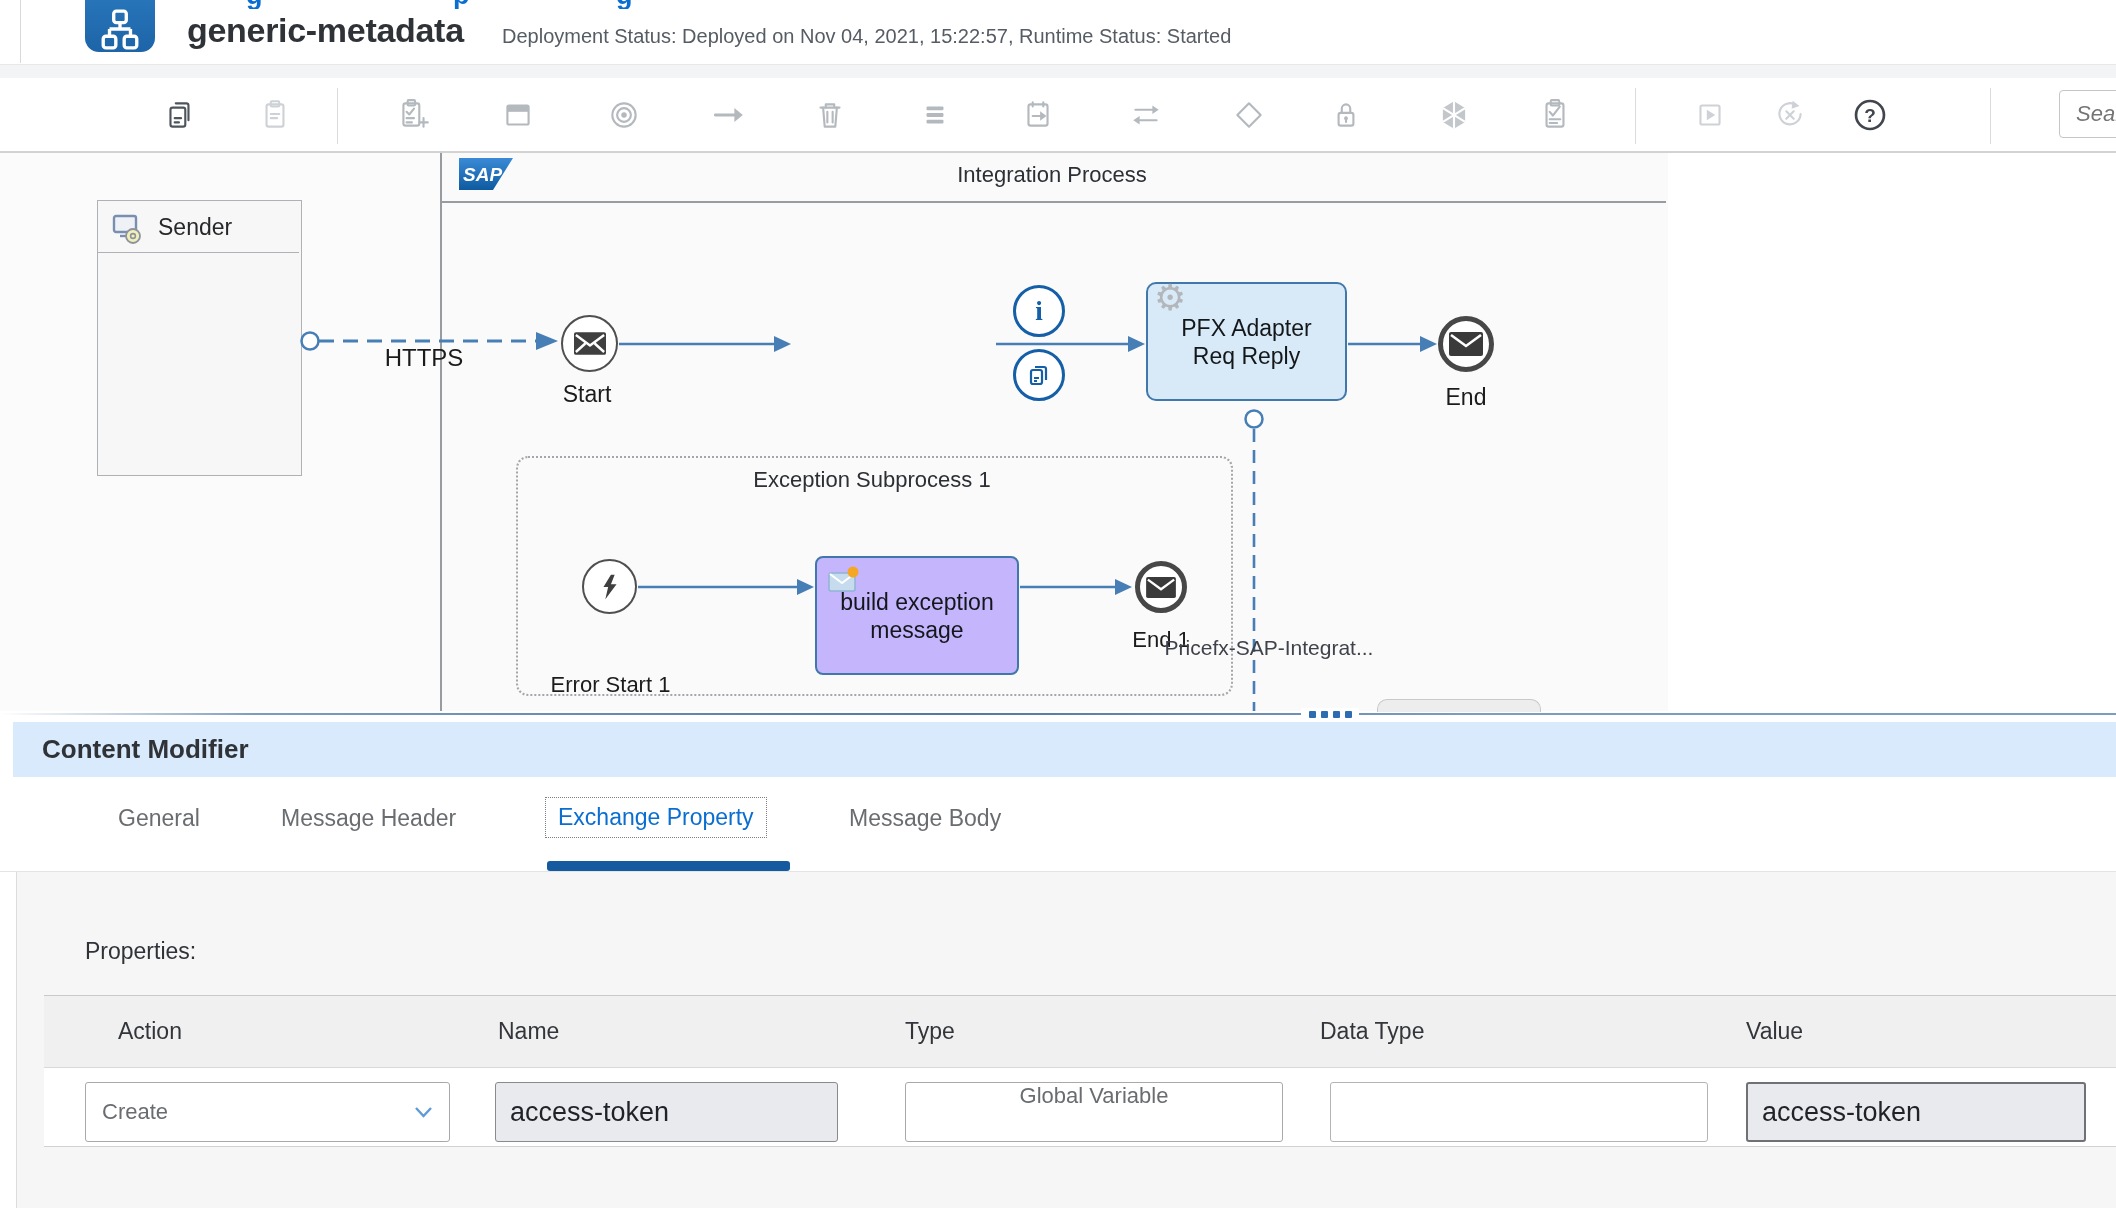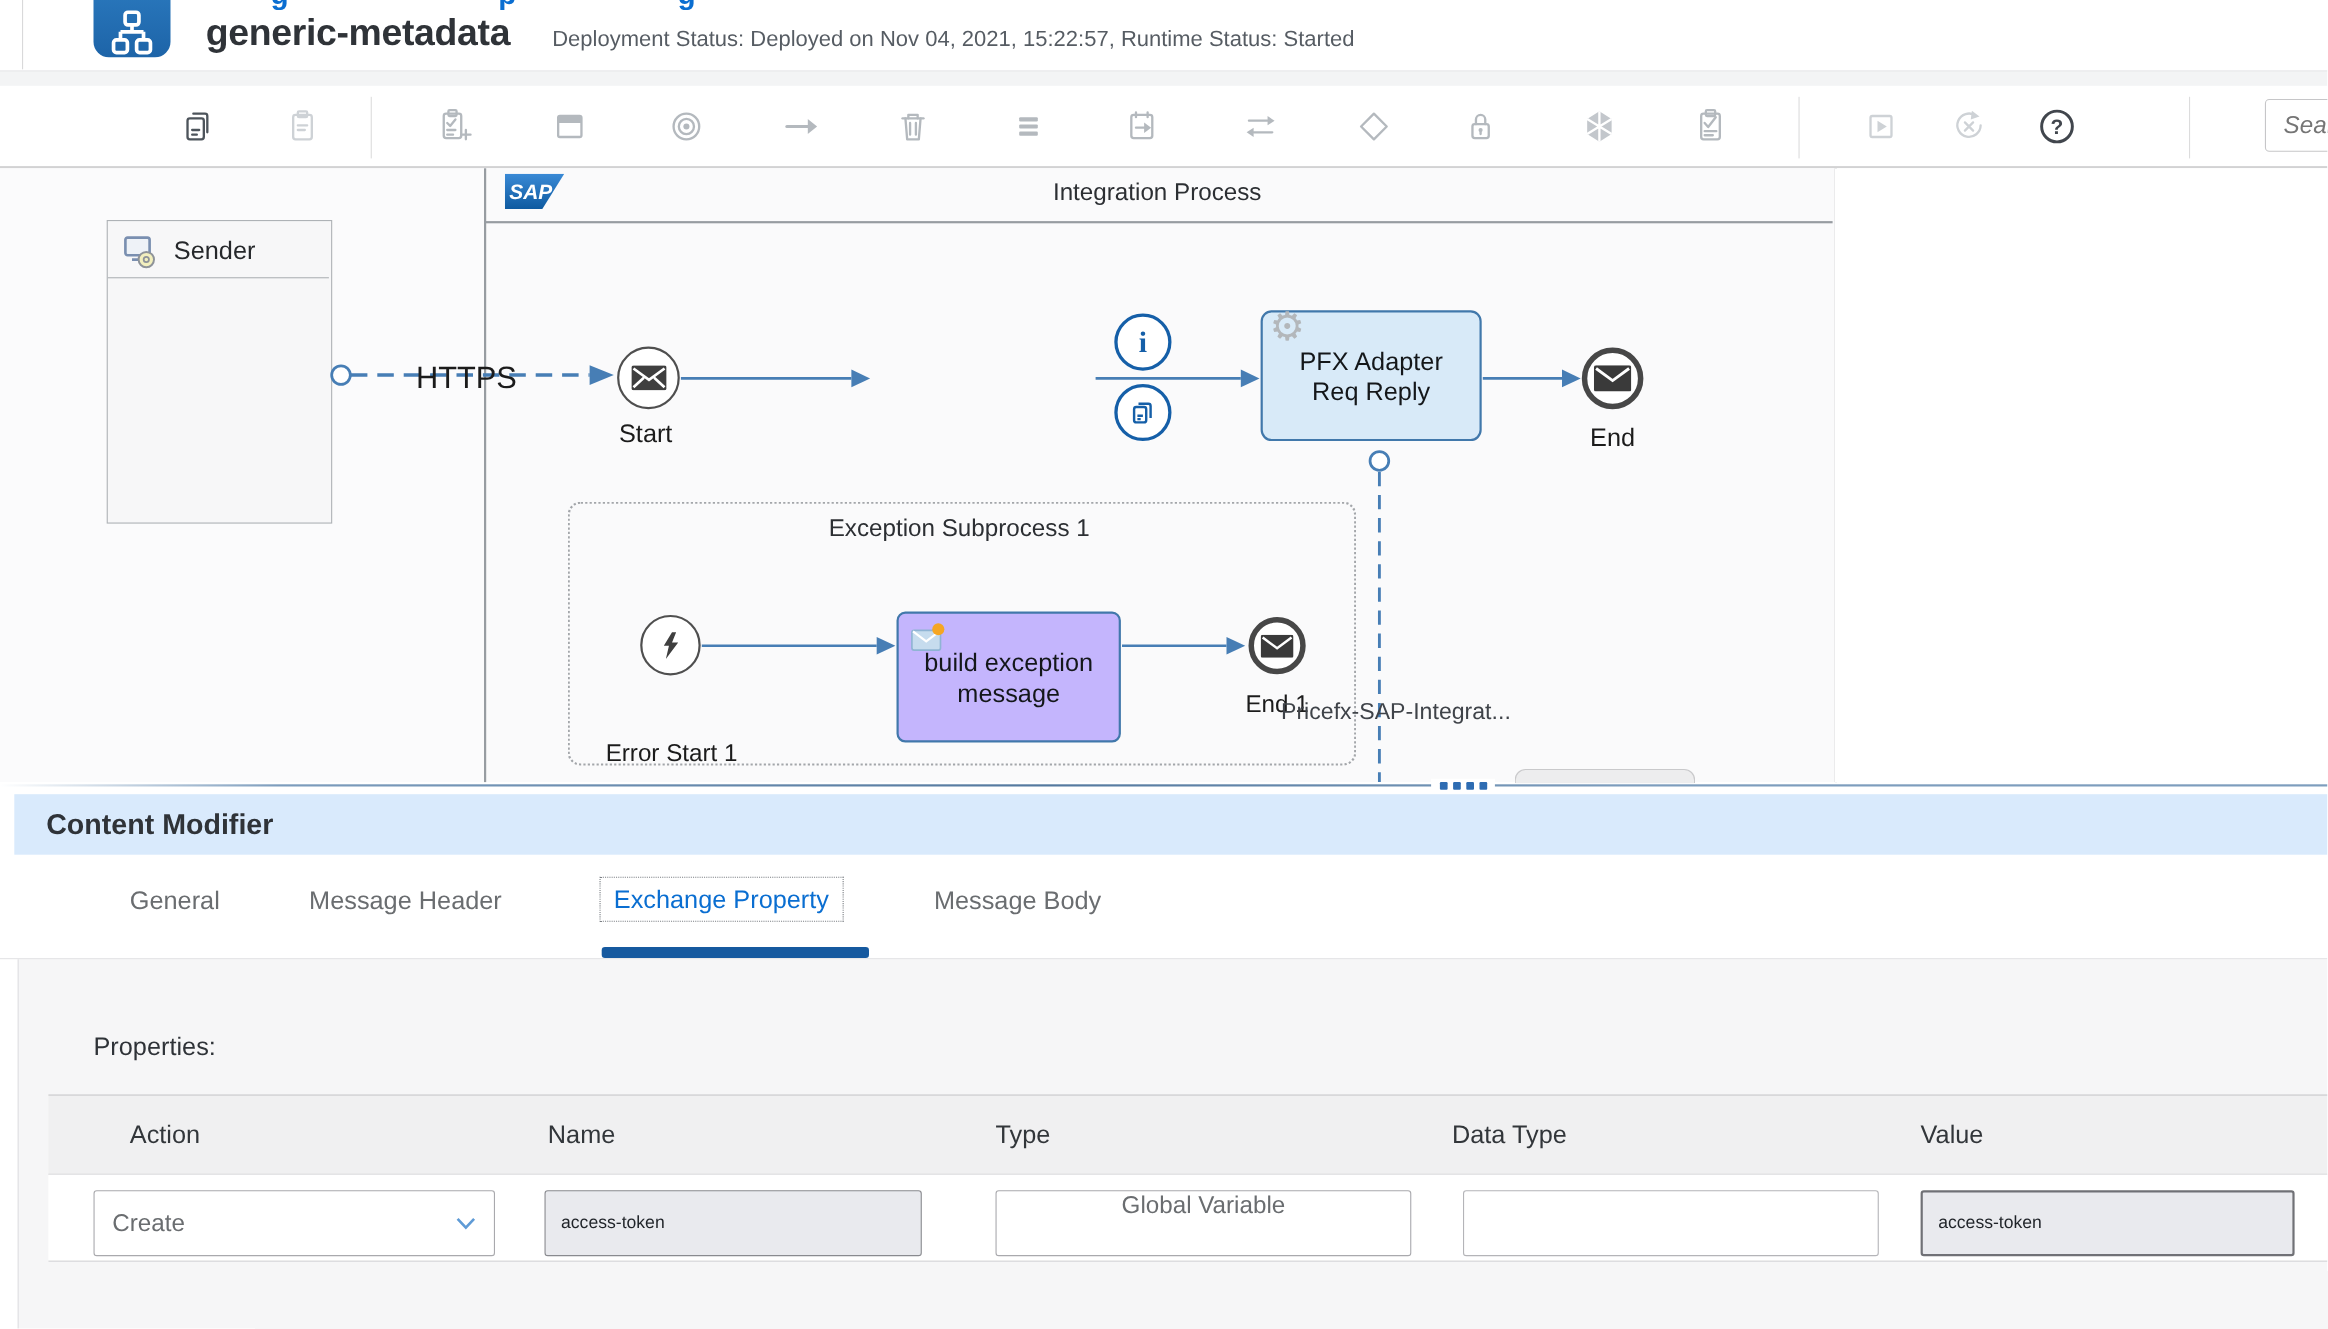--- a/index.html
+++ b/index.html
@@ -70,21 +70,21 @@
   .tabs-divider{left:0;top:871px;width:2116px;height:1px;background:#e4e4e6;}
   .props-label{left:85px;top:938px;font-size:23px;color:#2f3338;}
   .thead{left:44px;top:995px;width:2072px;height:71px;background:#f0f0f1;
          border-top:1px solid #c9c9cb;border-bottom:1px solid #d9d9db;}
   .th{position:absolute;top:0;height:71px;line-height:71px;font-size:23px;color:#32363a;}
   .trow{left:44px;top:1068px;width:2072px;height:78px;background:#fff;border-bottom:1px solid #d1d1d3;}
   .ctrl{top:1082px;height:60px;box-sizing:border-box;gap:36px;}
   .selbox{display:flex;align-items:center;justify-content:space-between;background:#fff;
           border:1px solid #a9a9ad;border-radius:3px;padding:0 16px;cursor:pointer;}
   .selbox .sv{font-size:22px;color:#6a6d70;}
-  .tinput{border-radius:3px;padding:0 14px;font-size:16px;color:#1f2328;outline:none;box-sizing:border-box;
+  .tinput{border-radius:3px;padding:0 14px;font-size:27px;color:#1f2328;outline:none;box-sizing:border-box;
           font-family:"Liberation Sans",sans-serif;}
   .in-gray{background:#e9eaee;border:1px solid #898a8f;}
   .in-grayb{background:#e9eaee;border:2px solid #707176;}
   .in-white{background:#fff;border:1px solid #b4b4b8;}
 </style>
 </head>
 <body>
 
 <div id="app">
 
@@ -310,21 +310,21 @@
     </g>
     <g fill="#477eb5">
       <polygon points="536,179 558,188 536,197"></polygon>
       <polygon points="774,183 791,191 774,199"></polygon>
       <polygon points="1128,183 1145,191 1128,199"></polygon>
       <polygon points="1420,183 1437,191 1420,199"></polygon>
       <polygon points="797,426 814,434 797,442"></polygon>
       <polygon points="1115,426 1132,434 1115,442"></polygon>
     </g>
   </svg>
-  <div class="abs nlabel" style="left:374px;top:328px;width:100px;font-size:28px;">HTTPS</div>
+  <div class="abs nlabel" style="left:374px;top:344px;width:100px;font-size:24px;">HTTPS</div>
 
   <div class="abs event ev-start">
     <svg width="32" height="23" viewBox="0 0 34 24">
       <rect x="0" y="0" width="34" height="24" rx="2" fill="#3f3f3f"></rect>
       <path d="M2 3 L17 14 L32 3 M2 21 L12 12 M32 21 L22 12" stroke="#ffffff" stroke-width="2.6" fill="none"></path>
     </svg>
   </div>
   <div class="abs nlabel" style="left:537px;top:381px;width:100px;">Start</div>
 
   <div class="abs hoverbtn" style="left:1013px;top:285px;">

